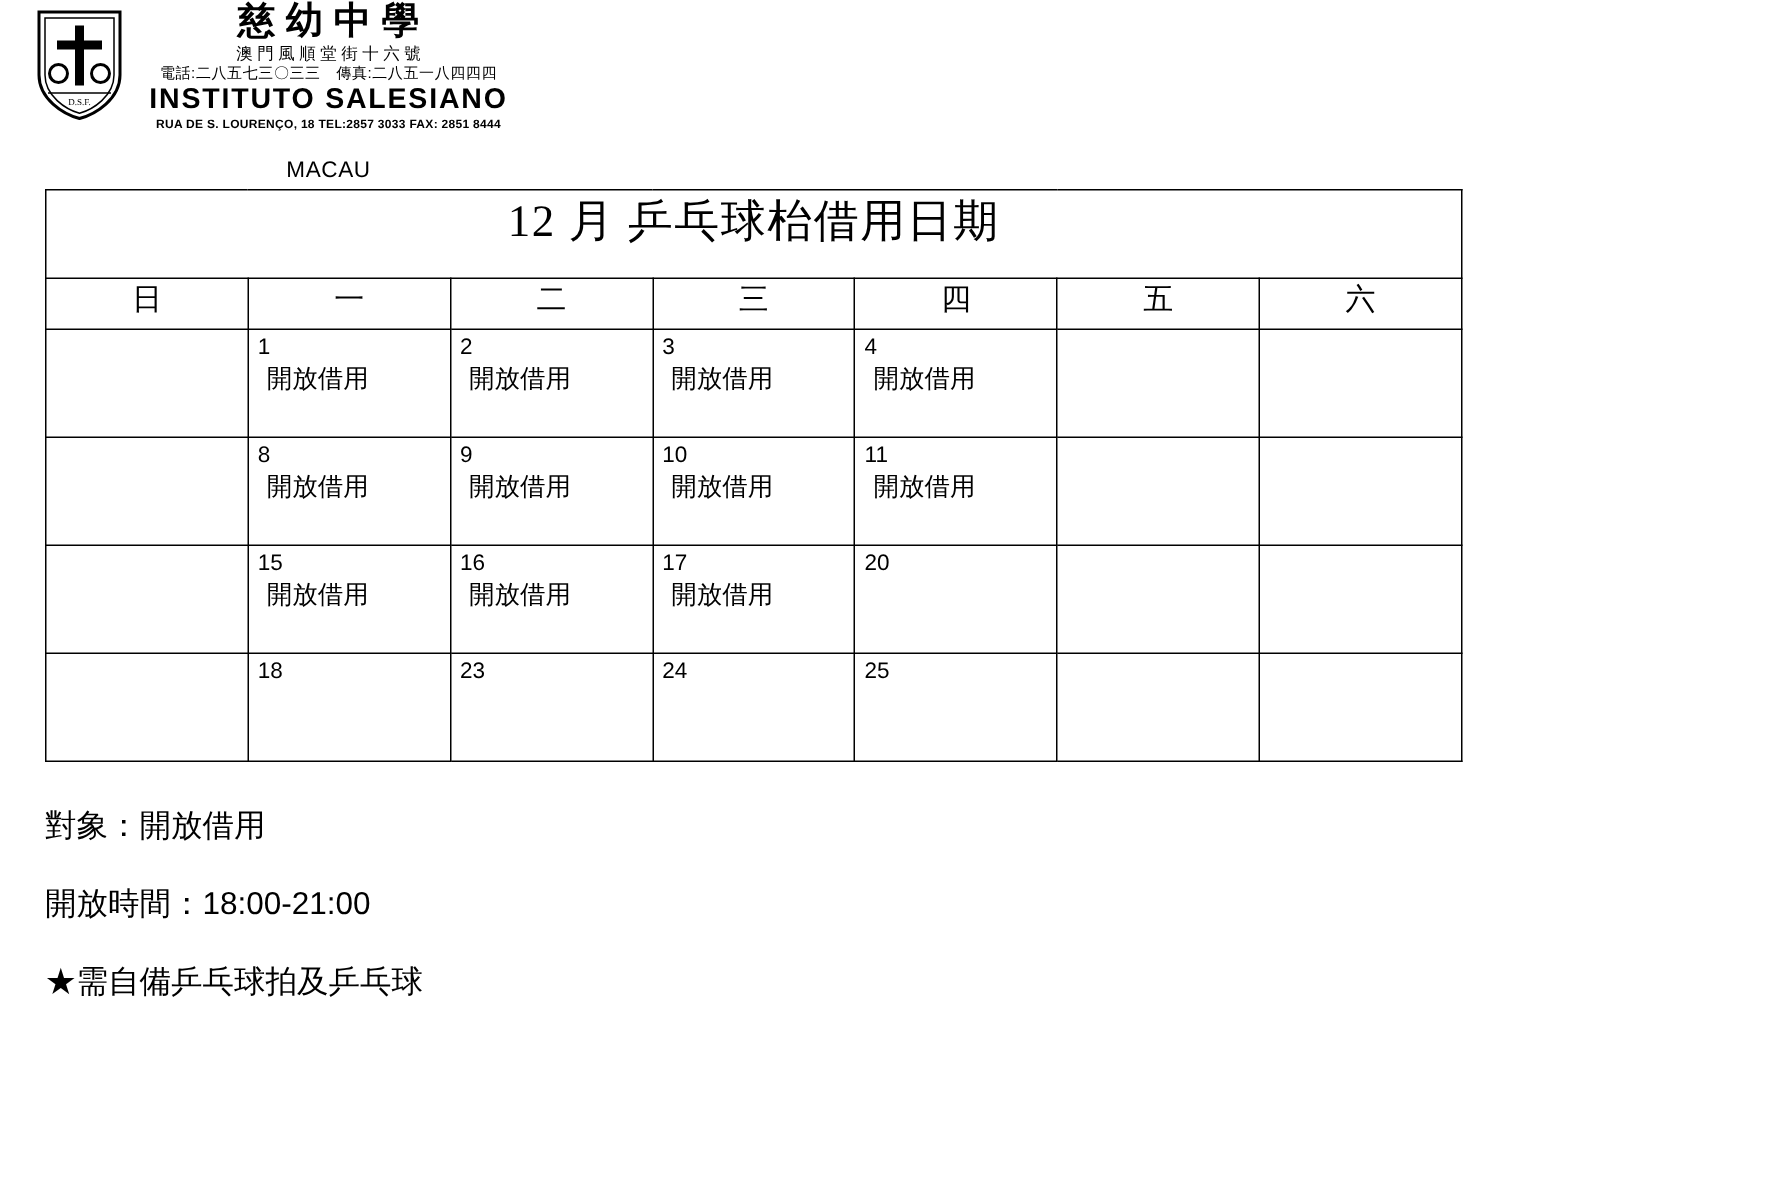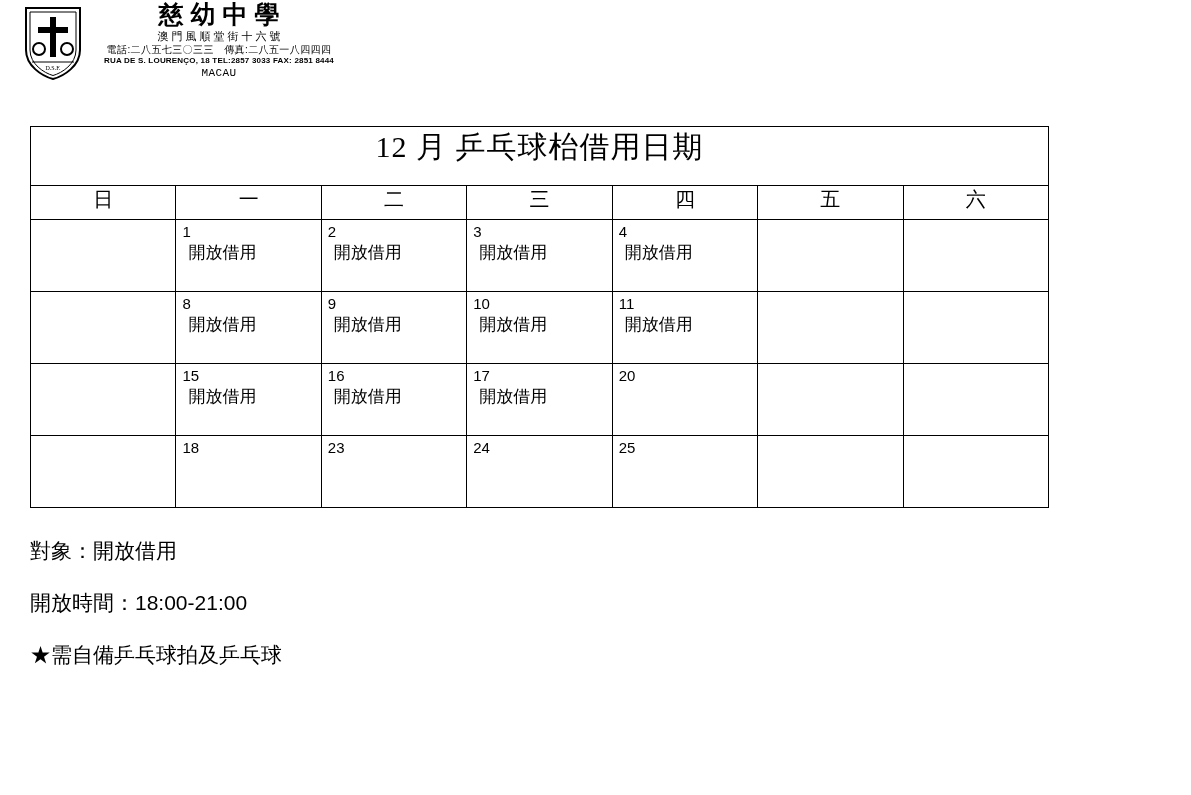--- a/index.html
+++ b/index.html
@@ -73,33 +73,33 @@
   }
   .pt-addr {
     font-family: "Liberation Sans", sans-serif;
     font-size: 8px;
     font-weight: bold;
     letter-spacing: 0.2px;
     margin-top: 2px;
     white-space: nowrap;
   }
   .pt-city {
-    font-family: Liberation Mono, monospace;
-    font-size: 11px;
+    font-family: Liberation Sans, sans-serif;
+    font-size: 15px;
     letter-spacing: 0.4px;
-    margin-top: 2px;
+    margin-top: 18px;
   }
 
   
   .calendar-wrap {
     margin: 18px 30px 0 30px;
   }
   table.calendar {
     border-collapse: collapse;
-    width: 1019px;
+    width: 945px;
     table-layout: fixed;
   }
   table.calendar td, table.calendar th {
     border: 1px solid #000000;
     padding: 0;
     vertical-align: top;
   }
   .cal-title {
     text-align: center;
     font-family: "Liberation Serif", serif;
@@ -164,20 +164,21 @@
       <circle cx="45" cy="45" r="6" fill="none" stroke="#000000" stroke-width="2"></circle>
       <path d="M10 58 H52" stroke="#000000" stroke-width="1"></path>
       <text x="31" y="66" font-size="6" text-anchor="middle" font-family="Liberation Serif, serif">D.S.F.</text>
     </svg>
   </div>
 
   <div class="school-names">
     <div class="cn-name">慈幼中學</div>
     <div class="cn-addr">澳門風順堂街十六號</div>
     <div class="cn-tel">電話:二八五七三〇三三　傳真:二八五一八四四四</div>
+    <div class="pt-name">INSTITUTO  SALESIANO</div>
     <div class="pt-addr">RUA DE S. LOURENÇO, 18 TEL:2857 3033 FAX: 2851 8444</div>
     <div class="pt-city">MACAU</div>
   </div>
 </div>
 
 <div class="calendar-wrap">
   <table class="calendar">
     <tbody id="calendar-body">
       <tr>
         <td class="cal-title" colspan="7">12 月  乒乓球枱借用日期</td>

